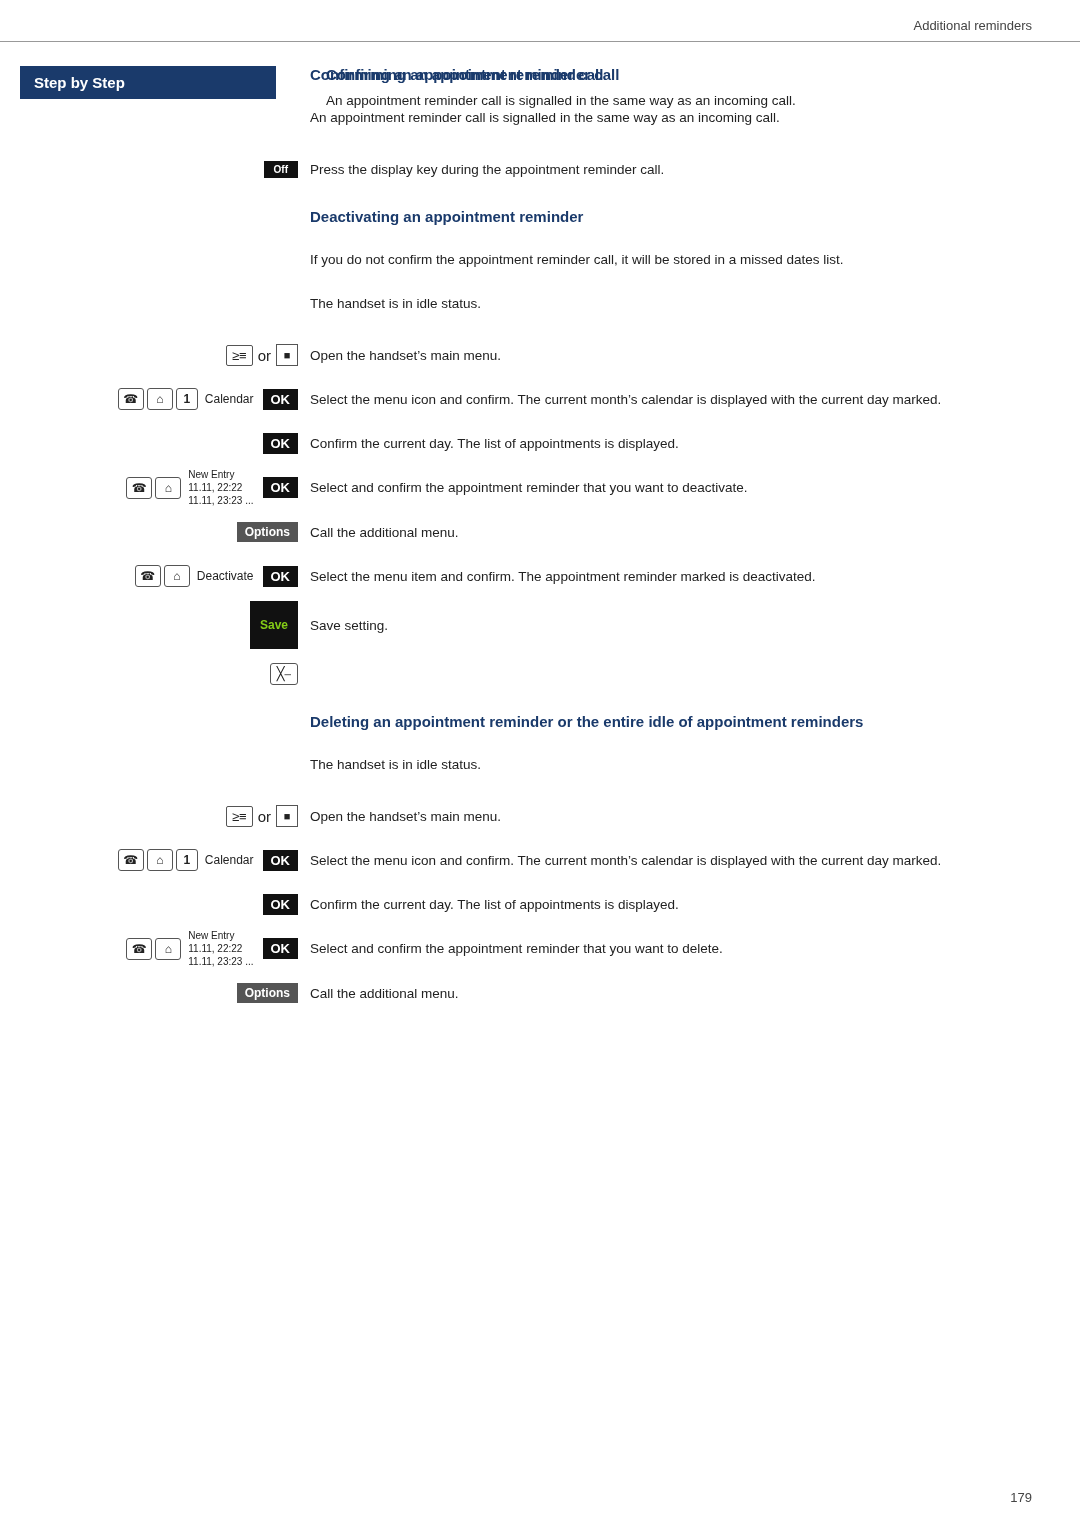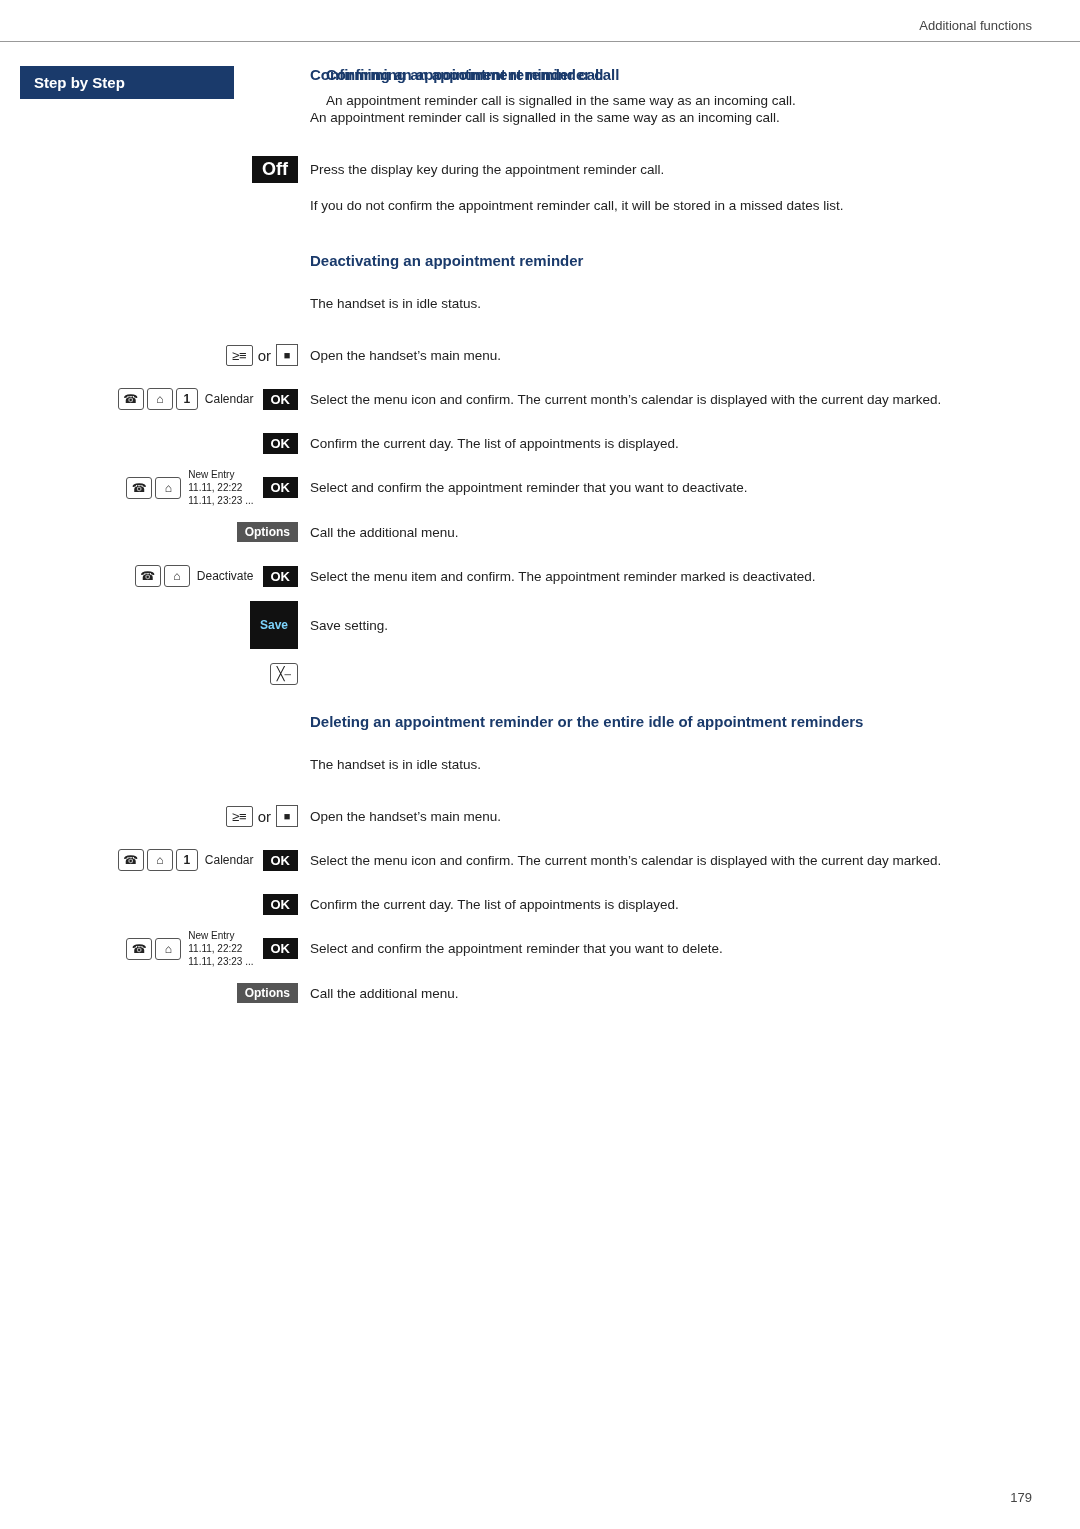--- a/index.html
+++ b/index.html
@@ -36,21 +36,21 @@
     }
 
     .step-by-step-banner {
       background: #1a3a6b;
       color: #fff;
       font-size: 15px;
       font-weight: bold;
       padding: 8px 14px;
       margin-bottom: 10px;
       display: inline-block;
-      width: 214px;
+      width: 256px;
     }
 
     
     .right-col {
       flex: 1;
       padding-top: 24px;
       padding-right: 48px;
       padding-left: 16px;
     }
 
@@ -97,21 +97,21 @@
       flex: 1;
       font-size: 13.5px;
       line-height: 1.5;
       padding-top: 2px;
     }
 
     
     .btn-black {
       background: #111;
       color: #fff;
-      font-size: 18px;
+      font-size: 10px;
       font-weight: bold;
       padding: 3px 10px;
       border: none;
       display: inline-block;
     }
 
     .btn-ok {
       background: #111;
       color: #fff;
       font-size: 13px;
@@ -128,21 +128,21 @@
       font-size: 12px;
       font-weight: bold;
       padding: 3px 8px;
       border: none;
       display: inline-block;
       margin-left: 16px;
     }
 
     .btn-save {
       background: #111;
-      color: #7dd3fc;
+      color: #84cc16;
       font-size: 12px;
       font-weight: bold;
       padding: 17px 10px;
       border: none;
       display: inline-block;
     }
 
     
     .icon-group {
       display: flex;
@@ -228,21 +228,21 @@
       bottom: 24px;
       right: 48px;
       font-size: 13px;
       color: #444;
     }
   </style>
 </head>
 <body>
 
 <div class="page-header">
-  <span>Additional functions</span>
+  <span>Additional reminders</span>
 </div>
 
 <div class="page-content">
 
   <div class="left-col">
     <div class="step-by-step-banner">
       <span>Step by Step</span>
     </div>
   </div>
 
@@ -277,33 +277,33 @@
 
   <div class="step-row" style="align-items:center;">
     <div class="step-left">
       <span class="btn-black">Off</span>
     </div>
     <div class="step-right">
       <span>Press the display key during the appointment reminder call.</span>
     </div>
   </div>
 
-  <div class="step-row">
-    <div class="step-left"></div>
-    <div class="step-right">
-      <span>If you do not confirm the appointment reminder call, it will be stored in a missed dates list.</span>
-    </div>
-  </div>
-
   <div class="step-row" style="margin-top:16px;">
     <div class="step-left"></div>
     <div class="step-right">
       <div class="section-title">
         <span>Deactivating an appointment reminder</span>
       </div>
+    </div>
+  </div>
+
+  <div class="step-row">
+    <div class="step-left"></div>
+    <div class="step-right">
+      <span>If you do not confirm the appointment reminder call, it will be stored in a missed dates list.</span>
     </div>
   </div>
 
   <div class="step-row">
     <div class="step-left"></div>
     <div class="step-right">
       <span>The handset is in idle status.</span>
     </div>
   </div>
 

